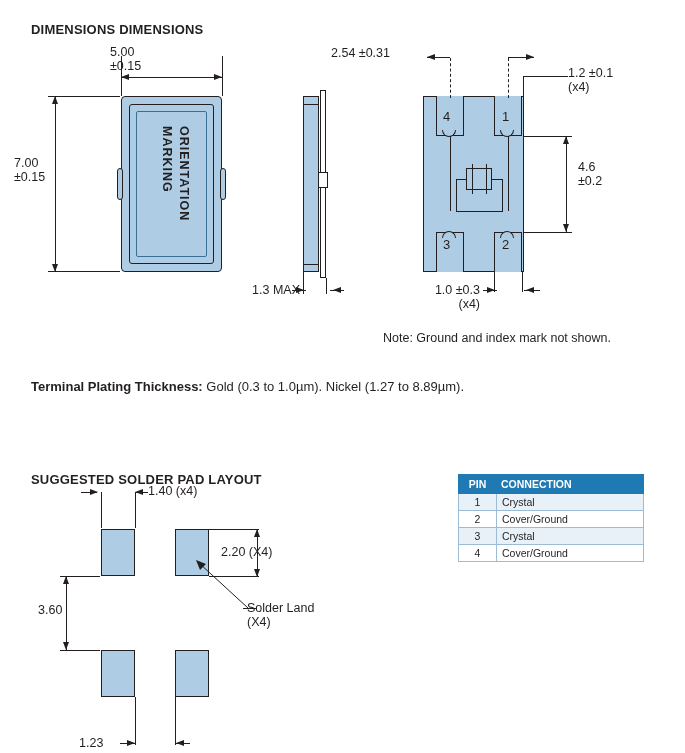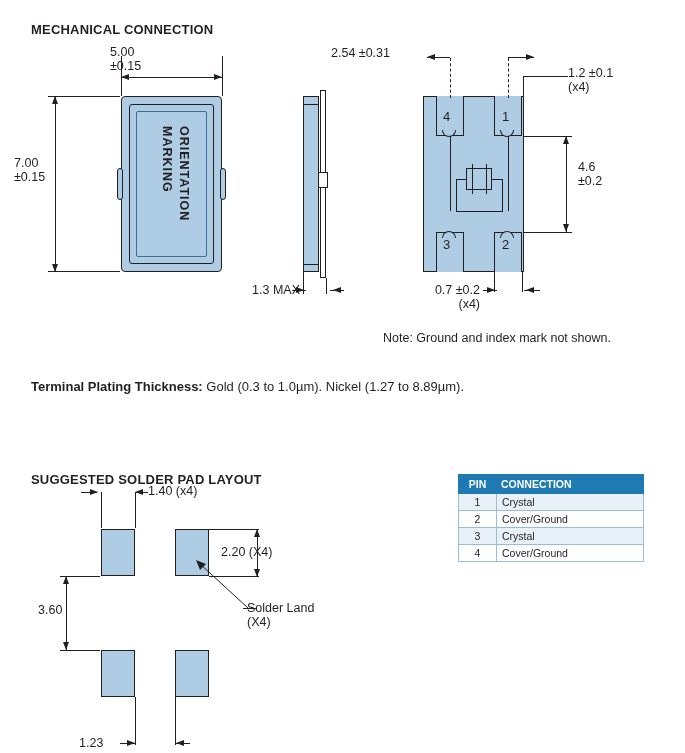--- a/index.html
+++ b/index.html
@@ -103,21 +103,21 @@
     padding: 2px 5px;
     color: #231f20;
   }
   table.pin td.c { text-align:center; }
   table.pin tr.alt td { background:#e8f1f8; }
   table.pin tr.plain td { background:#ffffff; }
 </style>
 </head>
 <body>
 
-<div class="abs sec-title" style="left:31px; top:22px;">MECHANICAL CONNECTION</div>
+<div class="abs sec-title" style="left:31px; top:22px;">DIMENSIONS DIMENSIONS</div>
 
 <div class="abs lbl lbl-c" style="left:110px; top:45px; width:90px;">5.00
 ±0.15</div>
 
 <div class="line vline" style="left:121px; top:56px; height:40px;"></div>
 <div class="line vline" style="left:222px; top:56px; height:40px;"></div>
 
 <div class="line hline" style="left:121px; top:77px; width:101px;"></div>
 <div class="ar ar-l" style="left:121px; top:73.5px;"></div>
 <div class="ar ar-r" style="left:214px; top:73.5px;"></div>
@@ -197,21 +197,21 @@
 <div class="line vline" style="left:523px; top:76px; height:20px;"></div>
 
 <div class="abs lbl" style="left:578px; top:160px;">4.6
 ±0.2</div>
 <div class="line hline" style="left:524px; top:136px; width:48px;"></div>
 <div class="line hline" style="left:524px; top:232px; width:48px;"></div>
 <div class="line vline" style="left:566px; top:136px; height:96px;"></div>
 <div class="ar ar-u" style="left:562.5px; top:136px;"></div>
 <div class="ar ar-d" style="left:562.5px; top:224px;"></div>
 
-<div class="abs lbl lbl-r" style="left:330px; top:283px; width:150px;">0.7 ±0.2
+<div class="abs lbl lbl-r" style="left:330px; top:283px; width:150px;">1.0 ±0.3
 (x4)</div>
 <div class="line vline" style="left:494px; top:272px; height:20px;"></div>
 <div class="line vline" style="left:522px; top:272px; height:20px;"></div>
 <div class="line hline" style="left:483px; top:290px; width:14px;"></div>
 <div class="ar ar-r" style="left:487px; top:286.5px;"></div>
 <div class="line hline" style="left:524px; top:290px; width:16px;"></div>
 <div class="ar ar-l" style="left:526px; top:286.5px;"></div>
 
 <div class="abs note" style="left:383px; top:330px;">Note: Ground and index
 mark not shown.</div>

